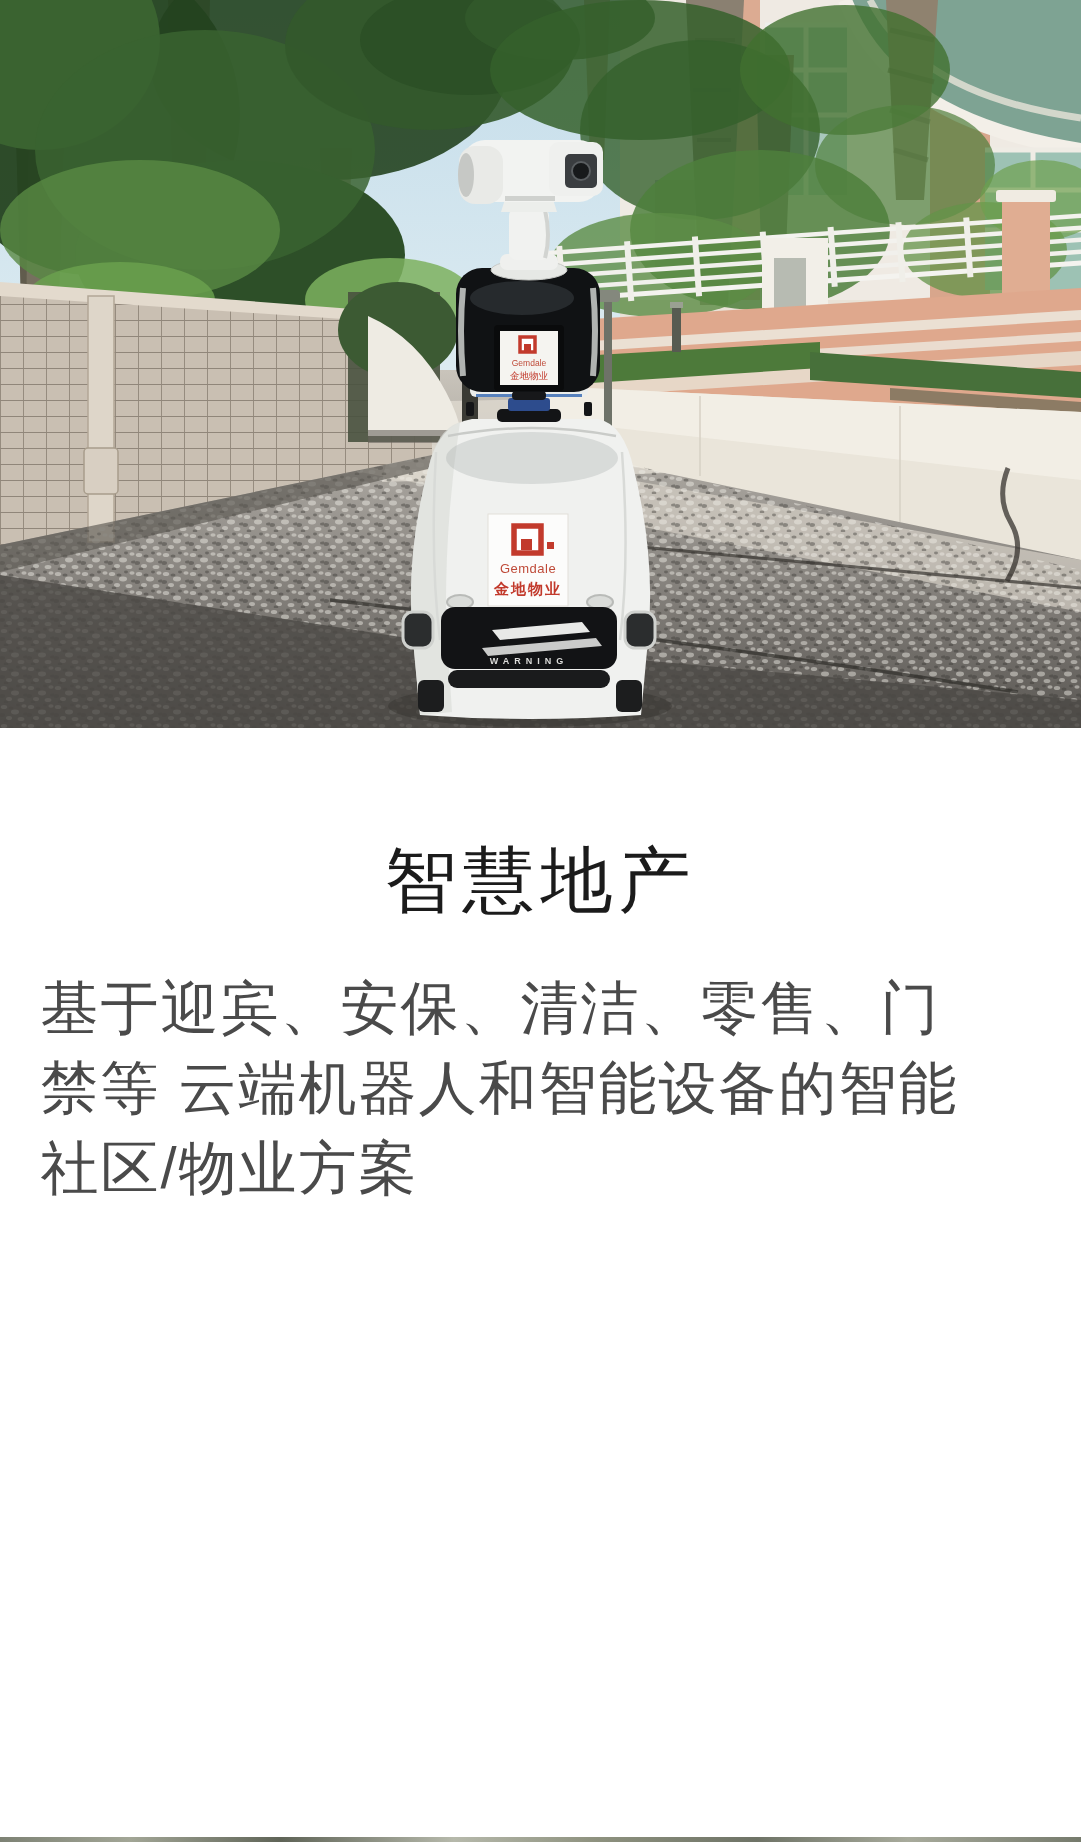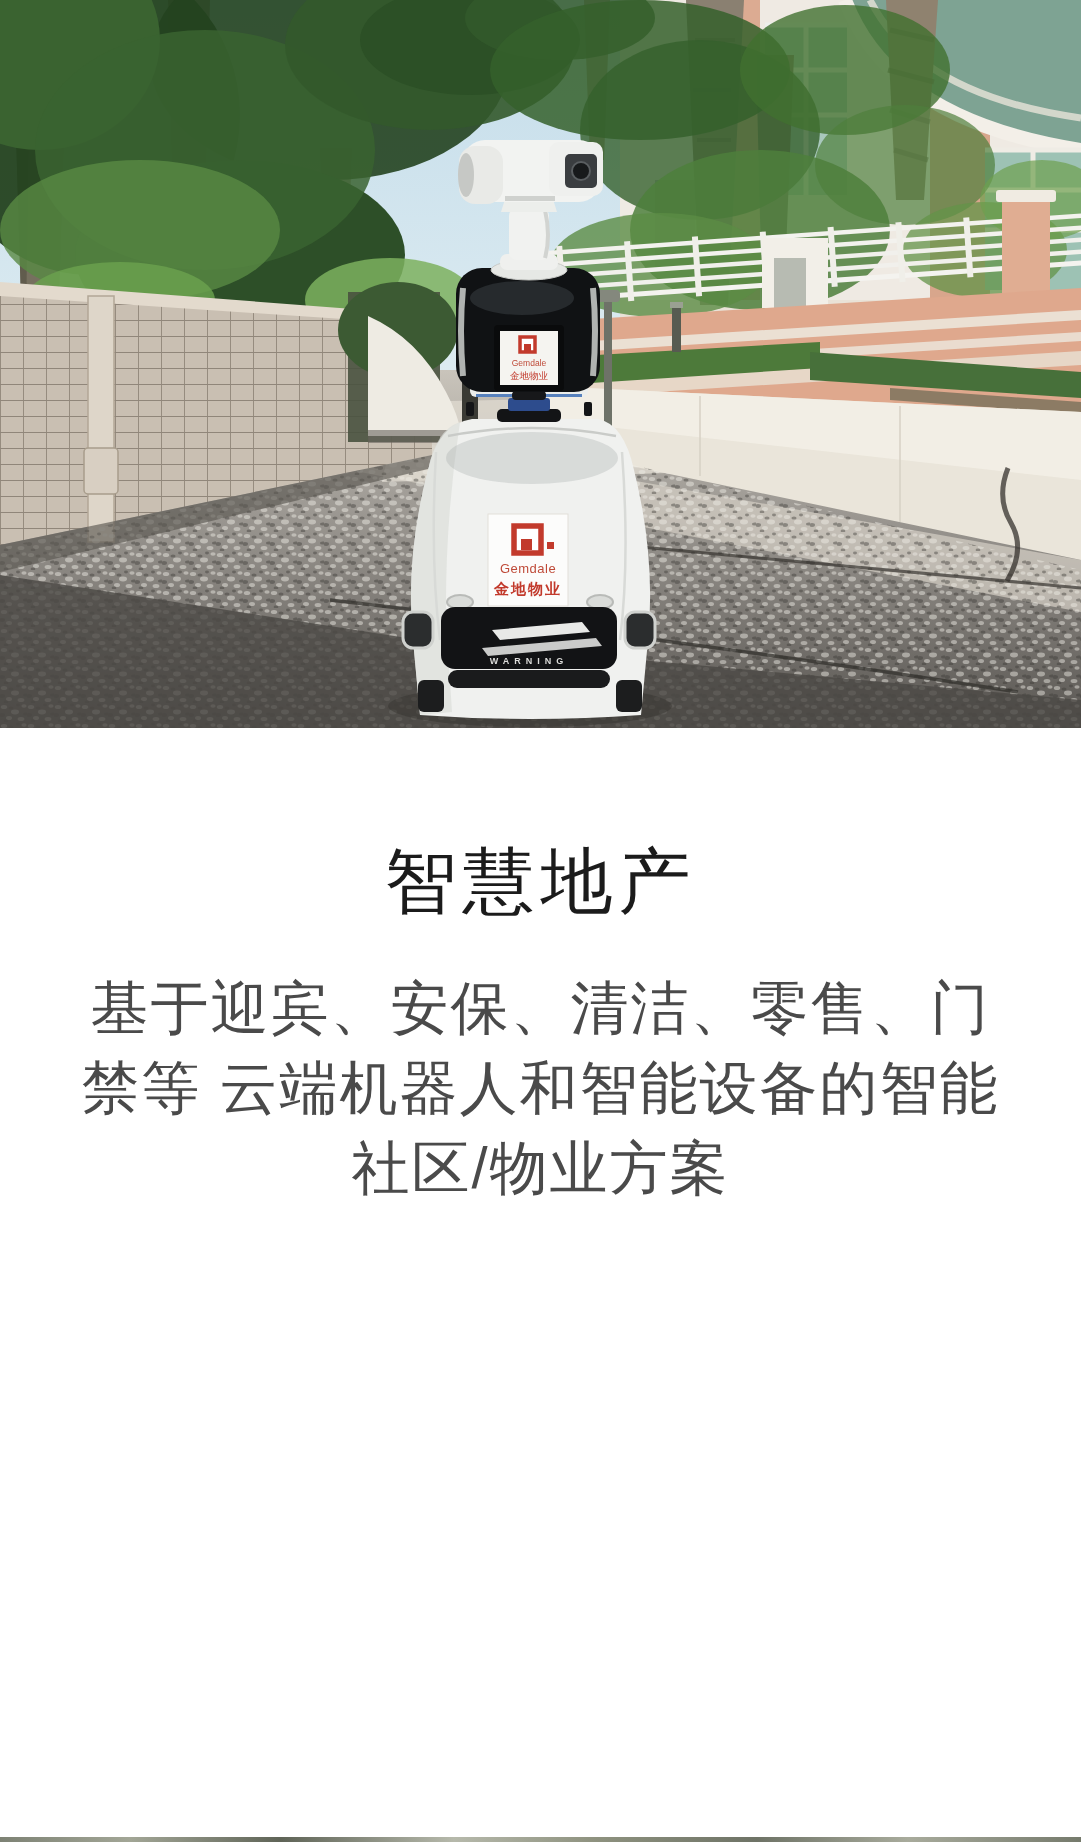--- a/index.html
+++ b/index.html
@@ -9,25 +9,26 @@
   .hero svg{display:block;width:1081px;height:728px;}
   .content{position:relative;}
   .section-title{
     margin:116px 0 0 0;
     text-align:center;
     font-size:72px;
     font-weight:500;
     letter-spacing:6px;
     color:#1b1b1b;
     line-height:74px;
+    font-family:Liberation Serif, serif;
   }
   .section-subtitle{
     margin:50px auto 0;
     width:1000px;
-    text-align:center;
+    text-align:left;
     font-size:58px;
     font-weight:400;
     letter-spacing:2px;
     color:#4a4a4a;
     line-height:80px;
     white-space:pre-line;
   }
   .section-body{
     margin:66px auto 0;
     width:961px;

